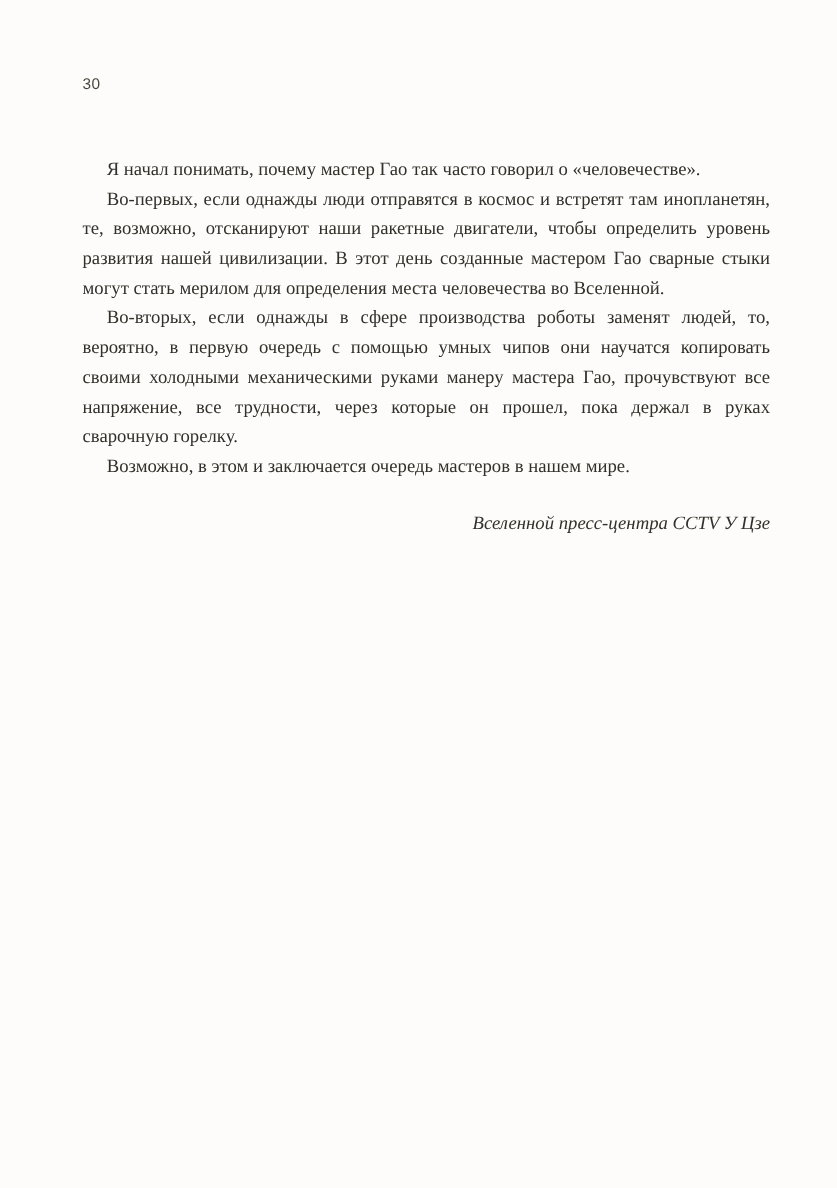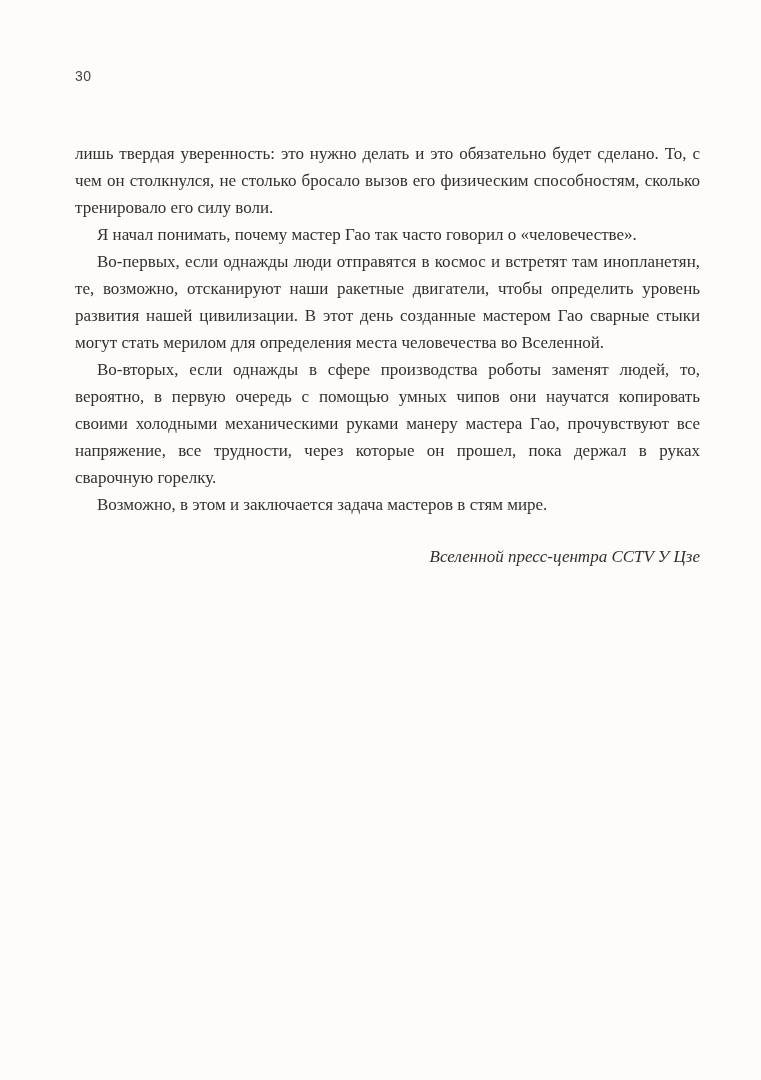--- a/index.html
+++ b/index.html
@@ -65,21 +65,20 @@
 </head>
 <body>
 
 <div class="page">
 
   <header class="running-header">
     <span class="page-number">30</span>
   </header>
 
   <main class="text-block">
-    <p class="para no-indent">лишь твердая уверенность: это нужно делать и это обязательно будет сделано. То, с чем он столкнулся, не столько бросало вызов его физическим способно­стям, сколько тренировало его силу воли.</p>
     <p class="para">Я начал понимать, почему мастер Гао так часто говорил о «человечестве».</p>
     <p class="para">Во-первых, если однажды люди отправятся в космос и встретят там инопланe­тян, те, возможно, отсканируют наши ракетные двигатели, чтобы определить уро­вень развития нашей цивилизации. В этот день созданные мастером Гао сварные стыки могут стать мерилом для определения места человечества во Вселенной.</p>
     <p class="para">Во-вторых, если однажды в сфере производства роботы заменят людей, то, вероятно, в первую очередь с помощью умных чипов они научатся копировать своими холодными механическими руками манеру мастера Гао, прочувствуют все напряжение, все трудности, через которые он прошел, пока держал в руках сварочную горелку.</p>
-    <p class="para">Возможно, в этом и заключается задача мастеров в стям мире.</p>
+    <p class="para">Возможно, в этом и заключается очередь мастеров в нашем мире.</p>
     <p class="para attribution">Вселенной пресс-центра CCTV У Цзе</p>
   </main>
 
 </div>
 
 </body></html>

